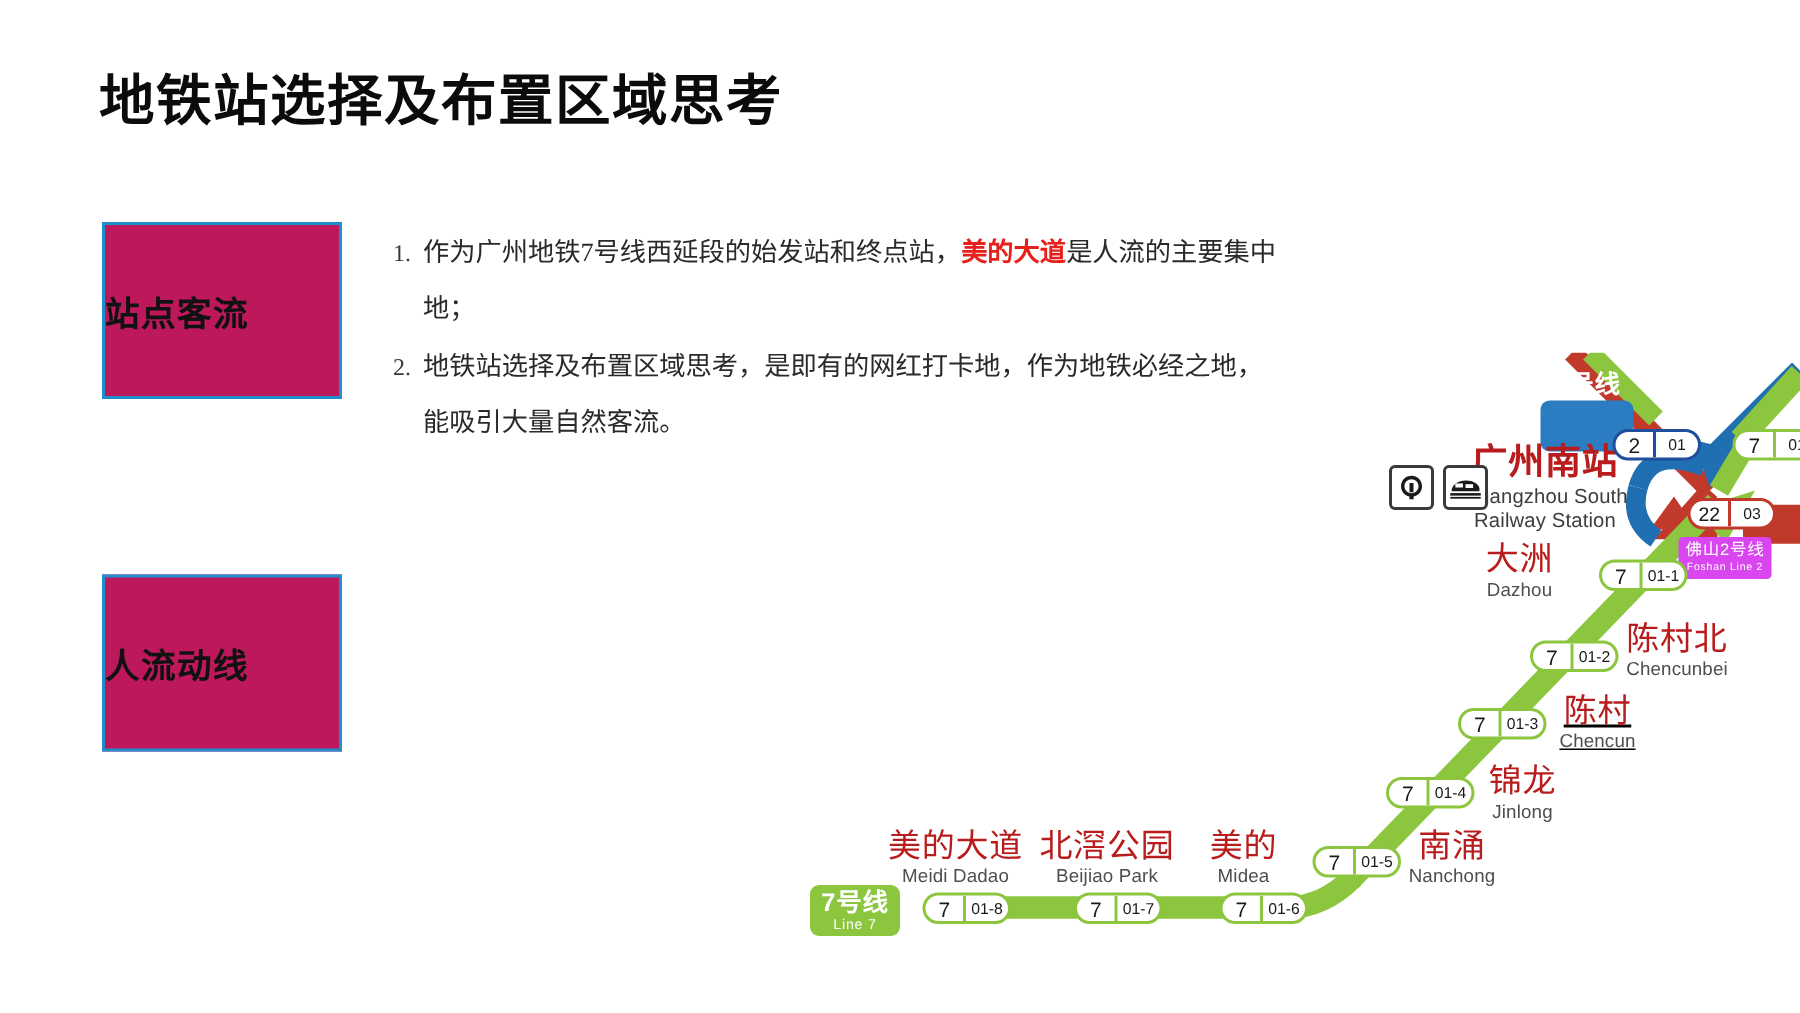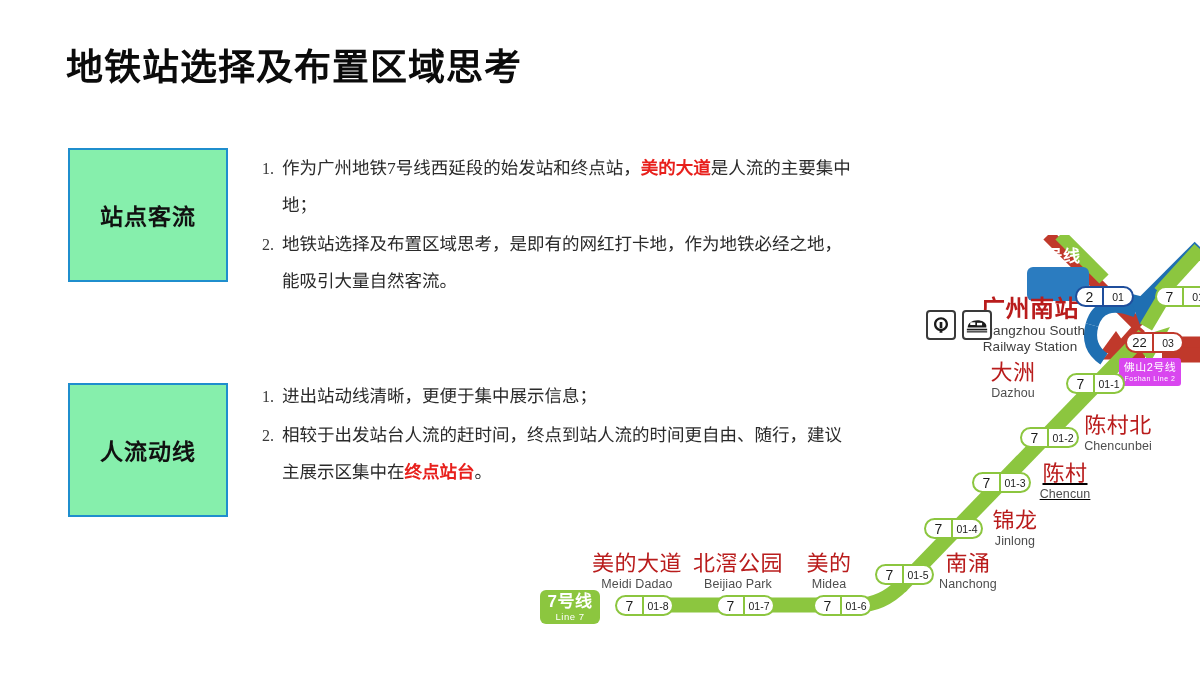--- a/index.html
+++ b/index.html
@@ -20,25 +20,25 @@
     font-weight:700;
     font-size:37px;
     letter-spacing:1px;
     color:#0b0b0b;
     white-space:nowrap;
   }
 
   
   .label-box{
     position:absolute;
-    width:160px;height:134px;
+    width:160px;height:118px;
     border:2.5px solid #1f8ecd;
-    background:#86efac;
+    background:#be185d;
     box-sizing:border-box;
-    display:flex;align-items:center;justify-content:center;
+    display:flex;align-items:center;
   }
   .label-box .label-text{
     font-family:"DejaVu Serif","Liberation Serif",serif;
     font-weight:700;
     font-size:23px;
     color:#111;
     letter-spacing:1px;
   }
   #box-1{left:68px;top:148px;}
   #box-2{left:68px;top:383px;}
@@ -166,26 +166,20 @@
     <ol>
       <li><span>作为广州地铁7号线西延段的始发站和终点站，</span><span class="hl">美的大道</span><span>是人流的主要集中地；</span></li>
       <li><span>地铁站选择及布置区域思考，是即有的网红打卡地，作为地铁必经之地，能吸引大量自然客流。</span><span class="hl"></span><span></span></li>
     </ol>
   </div>
 
   <div class="label-box" id="box-2">
     <span class="label-text">人流动线</span>
   </div>
 
-  <div class="bullets" id="bullets-2">
-    <ol>
-      <li><span>进出站动线清晰，更便于集中展示信息；</span><span class="hl"></span><span></span></li>
-      <li><span>相较于出发站台人流的赶时间，终点到站人流的时间更自由、随行，建议主展示区集中在</span><span class="hl">终点站台</span><span>。</span></li>
-    </ol>
-  </div>
 
   <div class="map">
 
     <svg width="700" height="405" viewBox="0 0 700 405">
 
       <g>
         <path d="M 548 0 L 640 92" stroke="#c0392b" stroke-width="13" fill="none"></path>
         <path d="M 700 108 L 662 108" stroke="#c0392b" stroke-width="13" fill="none"></path>
         <path d="M 640 92 L 617 118 L 645 118" stroke="#c0392b" stroke-width="13" fill="none"></path>
 

